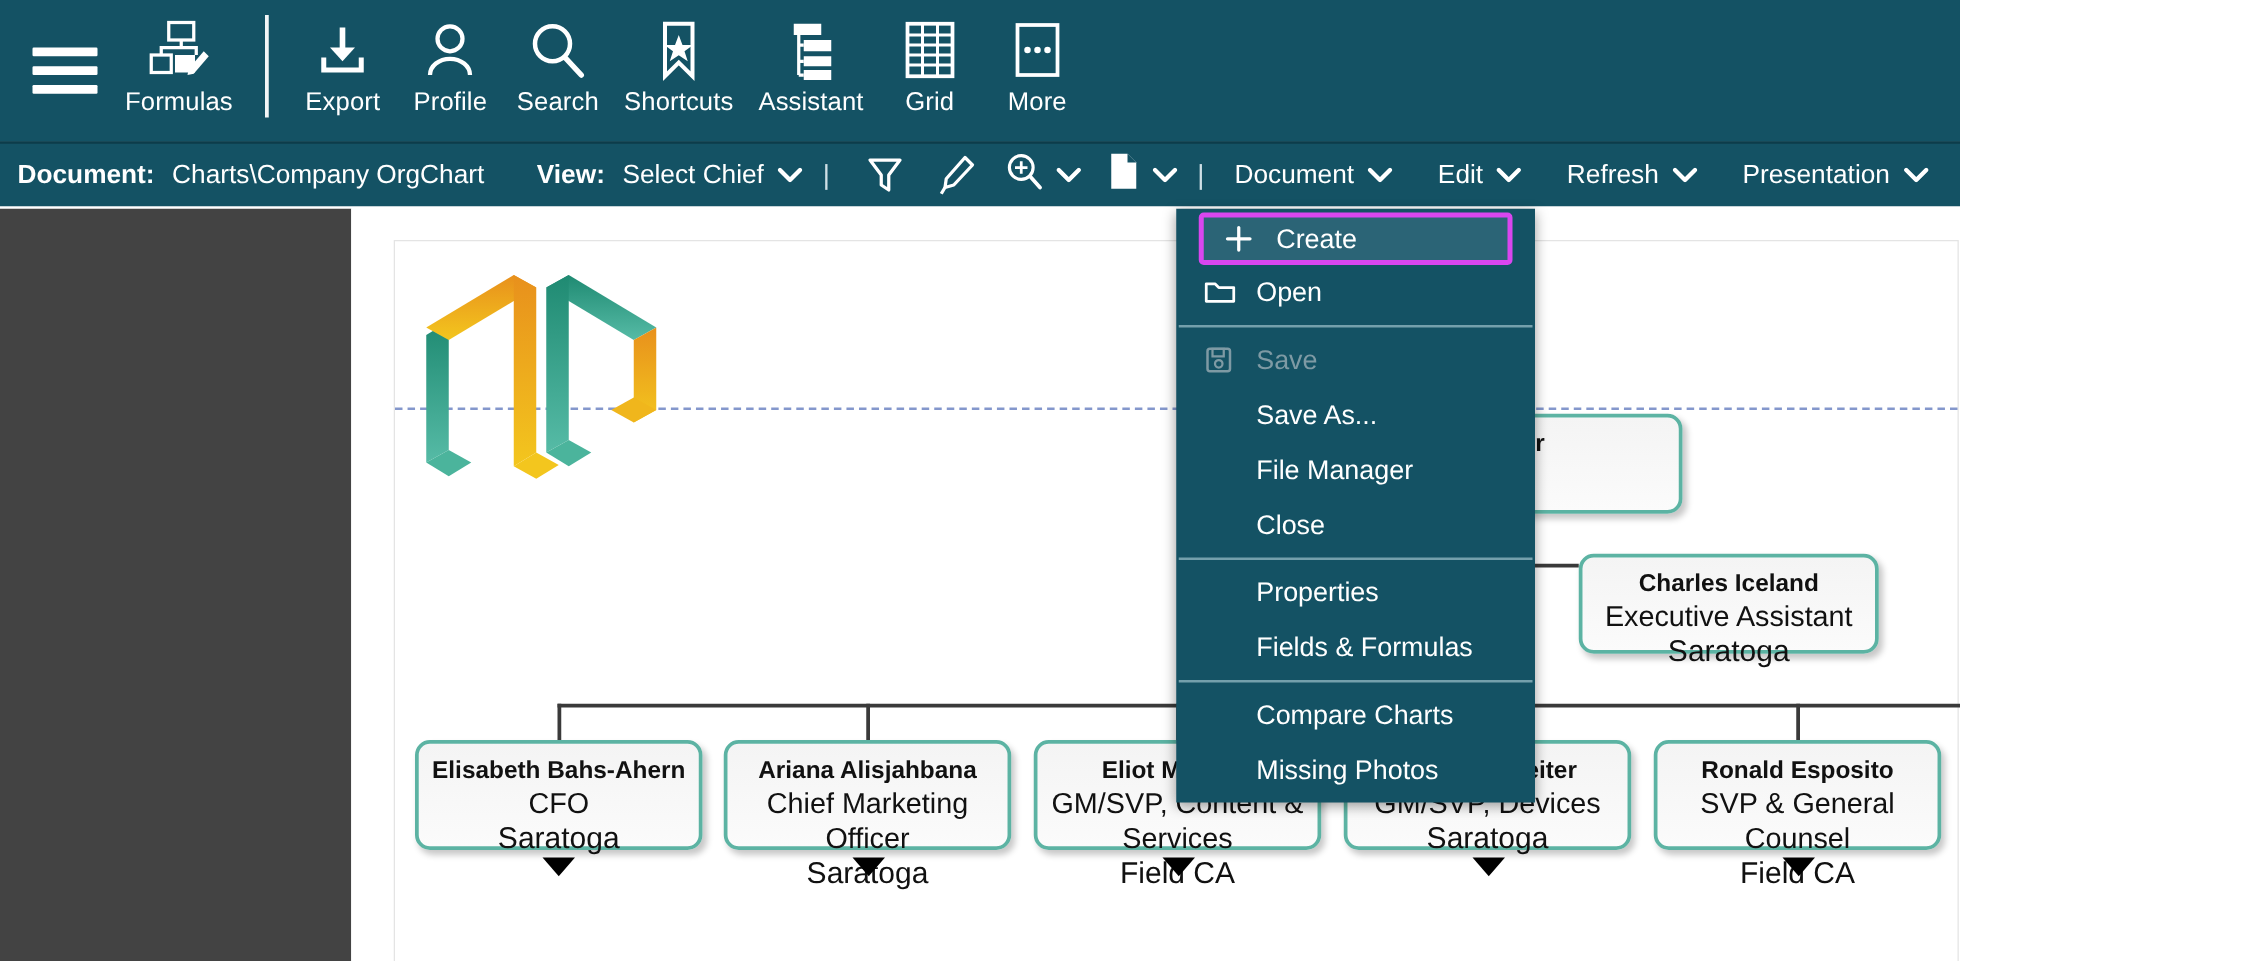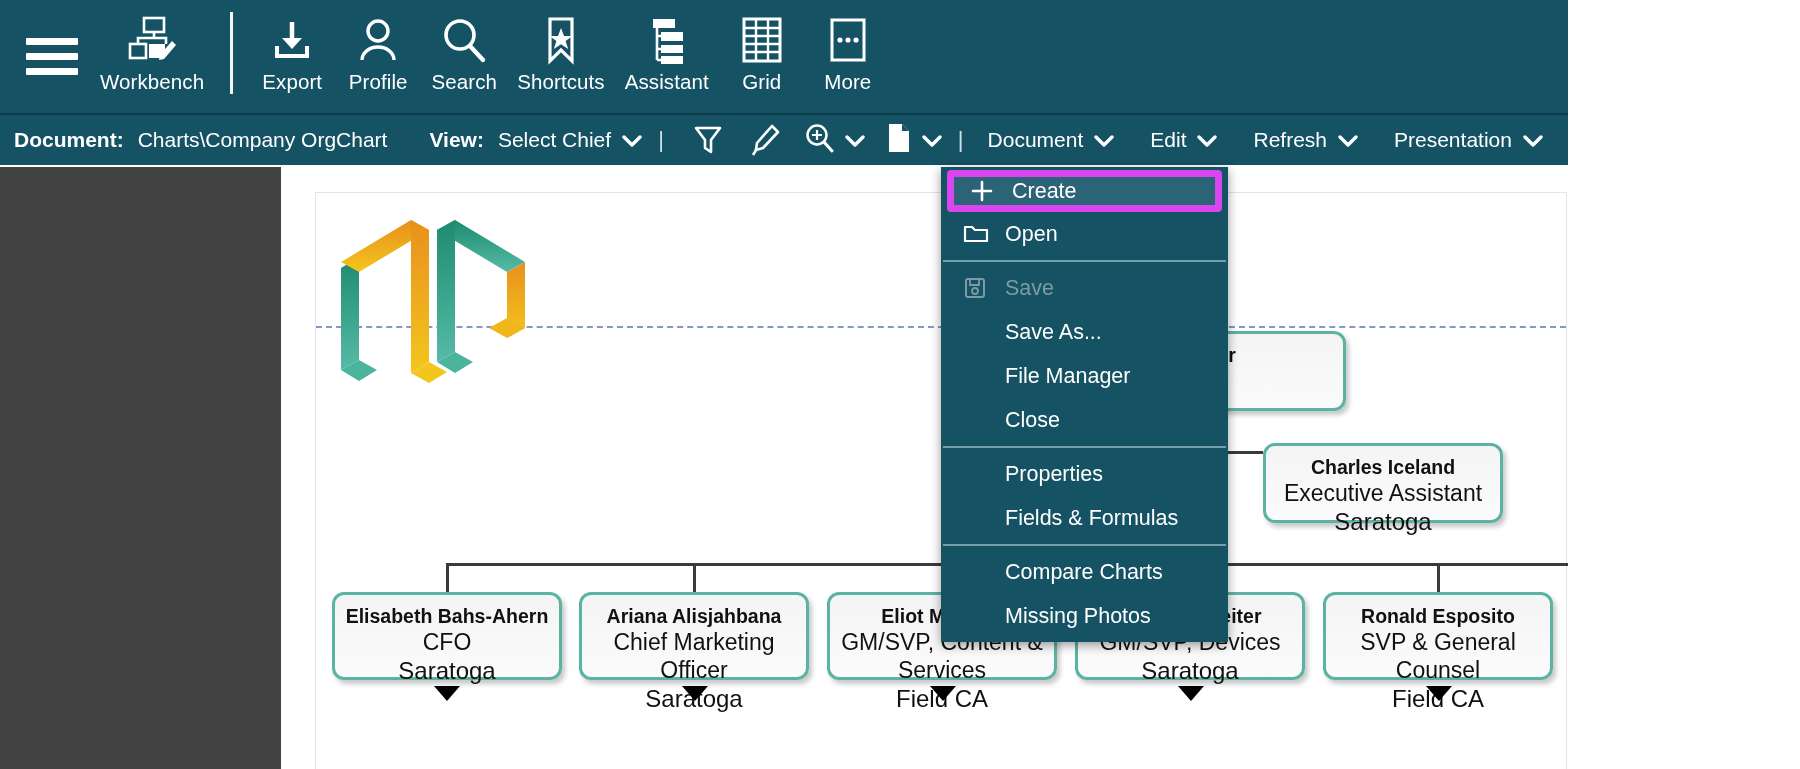--- a/index.html
+++ b/index.html
@@ -110,22 +110,22 @@
   .mi {
     display:flex; align-items:center;
     height:44px; padding:0 14px 0 22px;
     color:#ffffff; font-size:21.5px; cursor:pointer;
   }
   .mi .mi-ico { width:42px; display:flex; align-items:center; justify-content:flex-start; }
   .mi .mi-txt { white-space:nowrap; }
   .mi.indent .mi-txt { margin-left:42px; }
   .mi.sel {
     background:#2b6476;
-    border:7px solid #d946ef; border-radius:4px;
-    margin:0 6px; padding-left:16px; height:42px;
+    border:4px solid #d946ef; border-radius:4px;
+    margin:0 18px; padding-left:16px; height:42px;
   }
   .mi.disabled { color:#7e9aa4; cursor:default; }
   .mdiv { height:2px; background:#74a0ac; margin:4px 2px; }
 </style>
 </head>
 <body>
 
 <div id="app">
 
   <div class="ribbon">
@@ -141,21 +141,21 @@
       <div class="rib-btn">
         <div class="ico">
           <svg width="52" height="50" viewBox="0 0 52 50">
             <rect x="18" y="3" width="20" height="14" fill="none" stroke="#fff" stroke-width="2.6"></rect>
             <path d="M28 17 V23 M12 29 V23 H40 V29" fill="none" stroke="#fff" stroke-width="2.6"></path>
             <rect x="4" y="29" width="16" height="14" fill="none" stroke="#fff" stroke-width="2.6"></rect>
             <rect x="23" y="29" width="16" height="14" fill="#fff"></rect>
             <path d="M34 40 L46 26 L50 30 L38 44 L33 45 Z" fill="#fff"></path>
           </svg>
         </div>
-        <div class="lbl">Workbench</div>
+        <div class="lbl">Formulas</div>
       </div>
 
       <div class="rib-sep"></div>
 
       <div class="rib-btn">
         <div class="ico">
           <svg width="48" height="48" viewBox="0 0 48 48">
             <path d="M24 6 V28" stroke="#fff" stroke-width="4.5" fill="none"></path>
             <path d="M14 22 L24 33 L34 22 Z" fill="#fff"></path>
             <path d="M9 30 V40 H39 V30" stroke="#fff" stroke-width="4" fill="none"></path>

